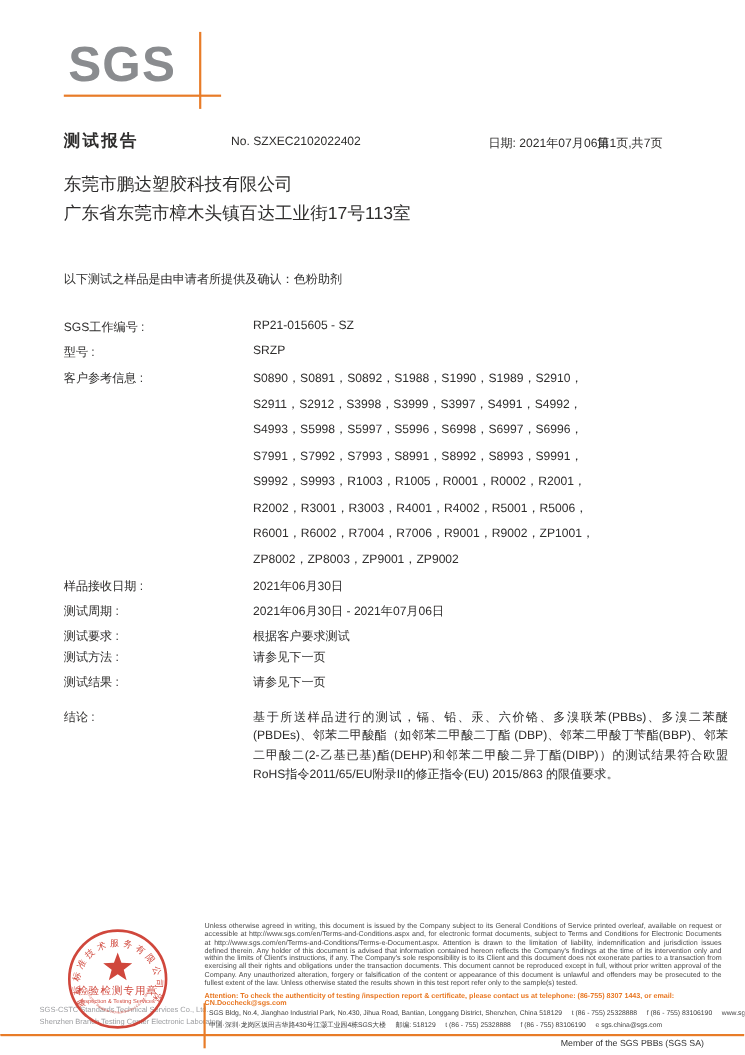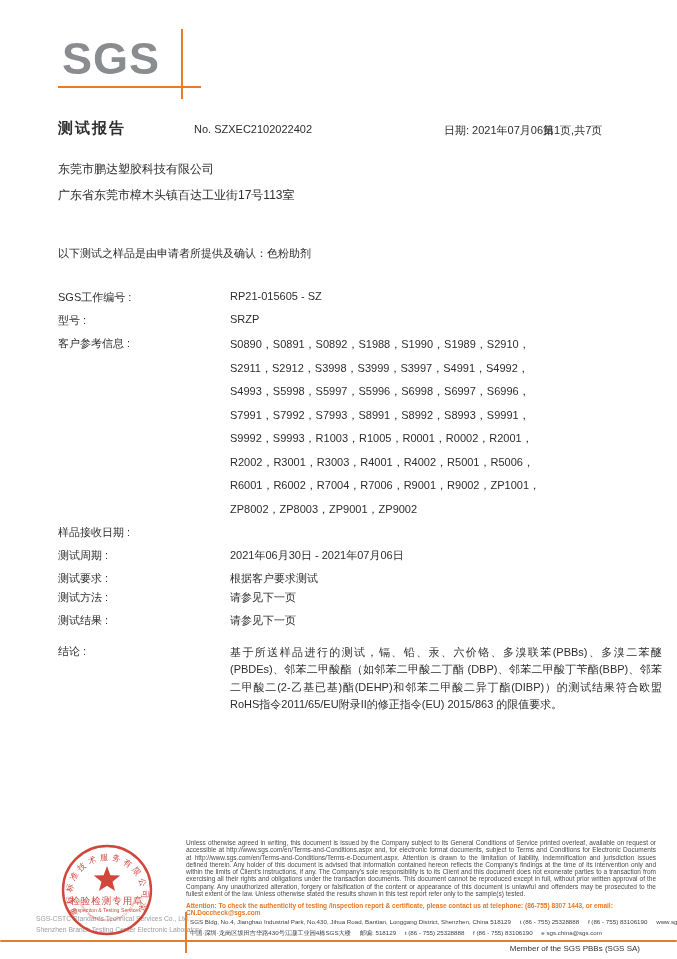--- a/index.html
+++ b/index.html
@@ -13,25 +13,25 @@
   
   .logo-text {
     position:absolute; left:62px; top:33px;
     font-size:45px; font-weight:bold; color:#8a8c8f; letter-spacing:1px;
   }
   .logo-hline { position:absolute; left:58px; top:86px; width:143px; height:2px; background:#e87c28; }
   .logo-vline { position:absolute; left:181px; top:29px; width:2px; height:70px; background:#e87c28; }
 
   
   .title    { position:absolute; left:58px;  top:119px; font-size:15px; font-weight:bold; letter-spacing:2px;text-align:center; }
-  .repno    { position:absolute; left:194px; top:123px; font-size:11px;text-align:right; }
+  .repno    { position:absolute; left:210px; top:123px; font-size:11px;text-align:right; }
   .hdate    { position:absolute; left:410px; top:123px; font-size:11px;margin-left:34px; }
   .pageinfo { position:absolute; left:543px; top:123px; font-size:11px; }
 
-  .applicant { position:absolute; left:58px; top:156px; font-size:12px; line-height:26px; }
+  .applicant { position:absolute; left:58px; top:156px; font-size:16px; line-height:26px; }
 
   
   .content { position:absolute; left:58px; top:246px; width:604px; font-size:11px; }
   .intro { margin-bottom:29px; }
   .frow { display:flex; margin-bottom:8px; }
   .flabel { width:172px; flex:none; }
   .fvalue { flex:1; }
   .codeline { line-height:16px; margin-bottom:7.5px; }
   .codeline:last-child { margin-bottom:0; }
   .row-tight { margin-bottom:4px; }
@@ -103,20 +103,21 @@
         <div class="codeline">S7991，S7992，S7993，S8991，S8992，S8993，S9991，</div>
         <div class="codeline">S9992，S9993，R1003，R1005，R0001，R0002，R2001，</div>
         <div class="codeline">R2002，R3001，R3003，R4001，R4002，R5001，R5006，</div>
         <div class="codeline">R6001，R6002，R7004，R7006，R9001，R9002，ZP1001，</div>
         <div class="codeline">ZP8002，ZP8003，ZP9001，ZP9002</div>
       </div>
     </div>
 
     <div class="frow">
       <div class="flabel">样品接收日期 :</div>
+      <div class="fvalue">2021年06月30日</div>
     </div>
 
     <div class="frow">
       <div class="flabel">测试周期 :</div>
       <div class="fvalue">2021年06月30日 - 2021年07月06日</div>
     </div>
 
     <div class="frow row-tight">
       <div class="flabel">测试要求 :</div>
       <div class="fvalue">根据客户要求测试</div>

